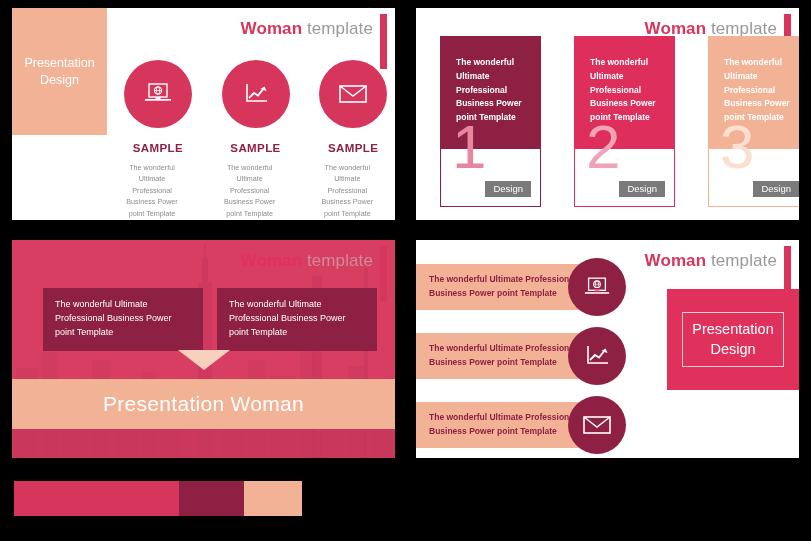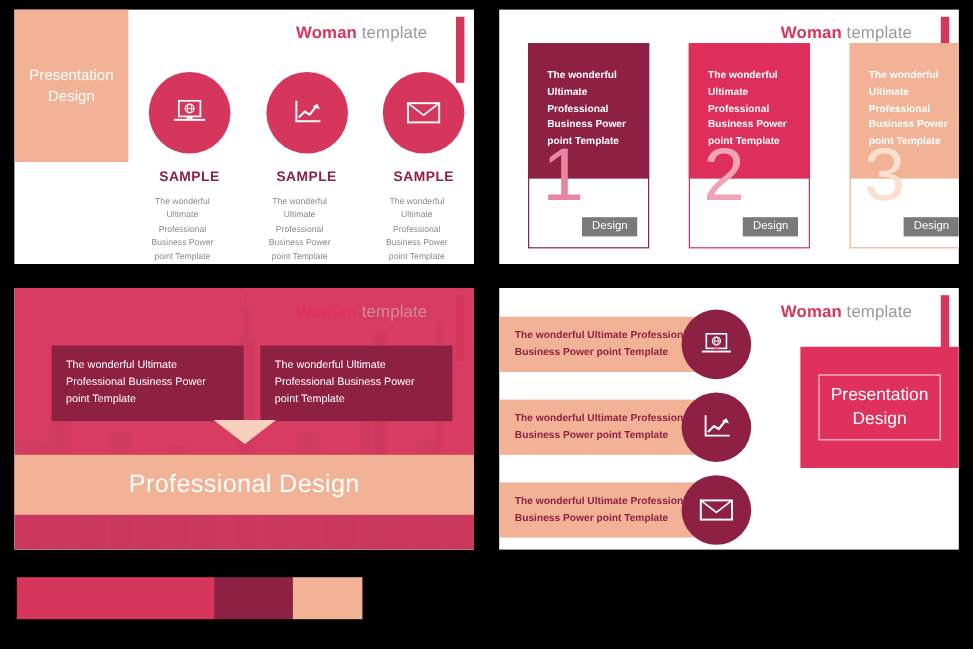--- a/index.html
+++ b/index.html
@@ -21,22 +21,22 @@
   
   .accent-bar {
     position: absolute;
     right: 8px; top: 6px;
     width: 7px; height: 55px;
     background: #d6355c;
   }
 
   .brand {
     position: absolute;
-    right: 39px; top: 11px;
-    font-size: 14px;
+    right: 22px; top: 11px;
+    font-size: 17px;
     letter-spacing: .1px;
     white-space: nowrap;
   }
   .brand .b-bold { font-weight: bold; color: #d6355c; }
   .brand .b-light { color: #9a9a9a; }
   .brand.on-photo .b-bold { color: #e2315b; }
   .brand.on-photo .b-light { color: #cf8a9c; }
 
   
   #slide1 { left: 12px; top: 8px; width: 383px; height: 212px; }
@@ -320,21 +320,21 @@
       <div class="accent-bar"></div>
 
       <div class="s3-boxes">
         <div class="s3-box">The wonderful Ultimate Professional Business Power point Template</div>
         <div class="s3-box">The wonderful Ultimate Professional Business Power point Template</div>
       </div>
 
       <div class="s3-tri"></div>
 
       <div class="s3-band">
-        <span>Professional Design</span>
+        <span>Presentation Woman</span>
       </div>
     </div>
   </div>
 
   <div class="slide" id="slide4">
     <div class="slide-inner">
       <div class="brand">
         <span class="b-bold">Woman</span>
         <span class="b-light">template</span>
       </div>

